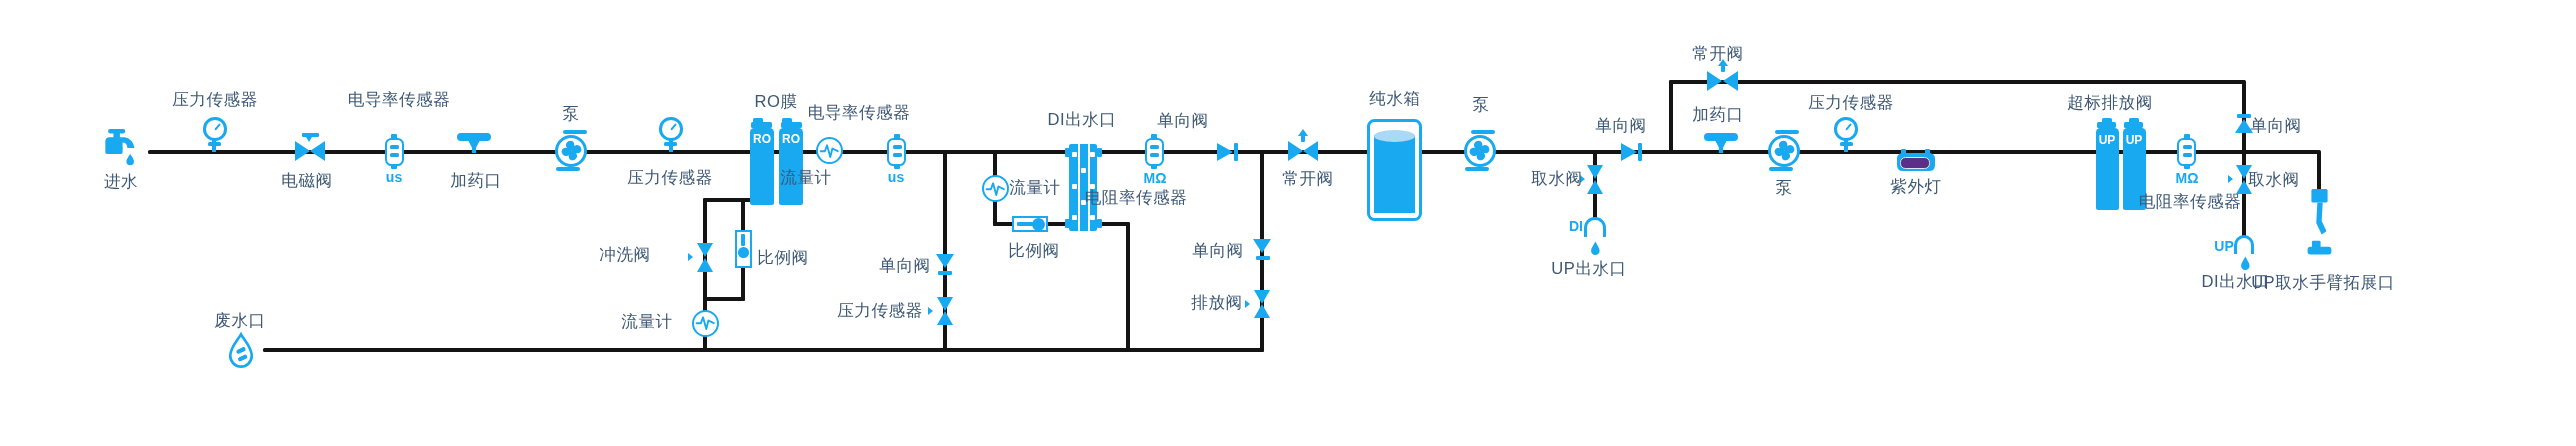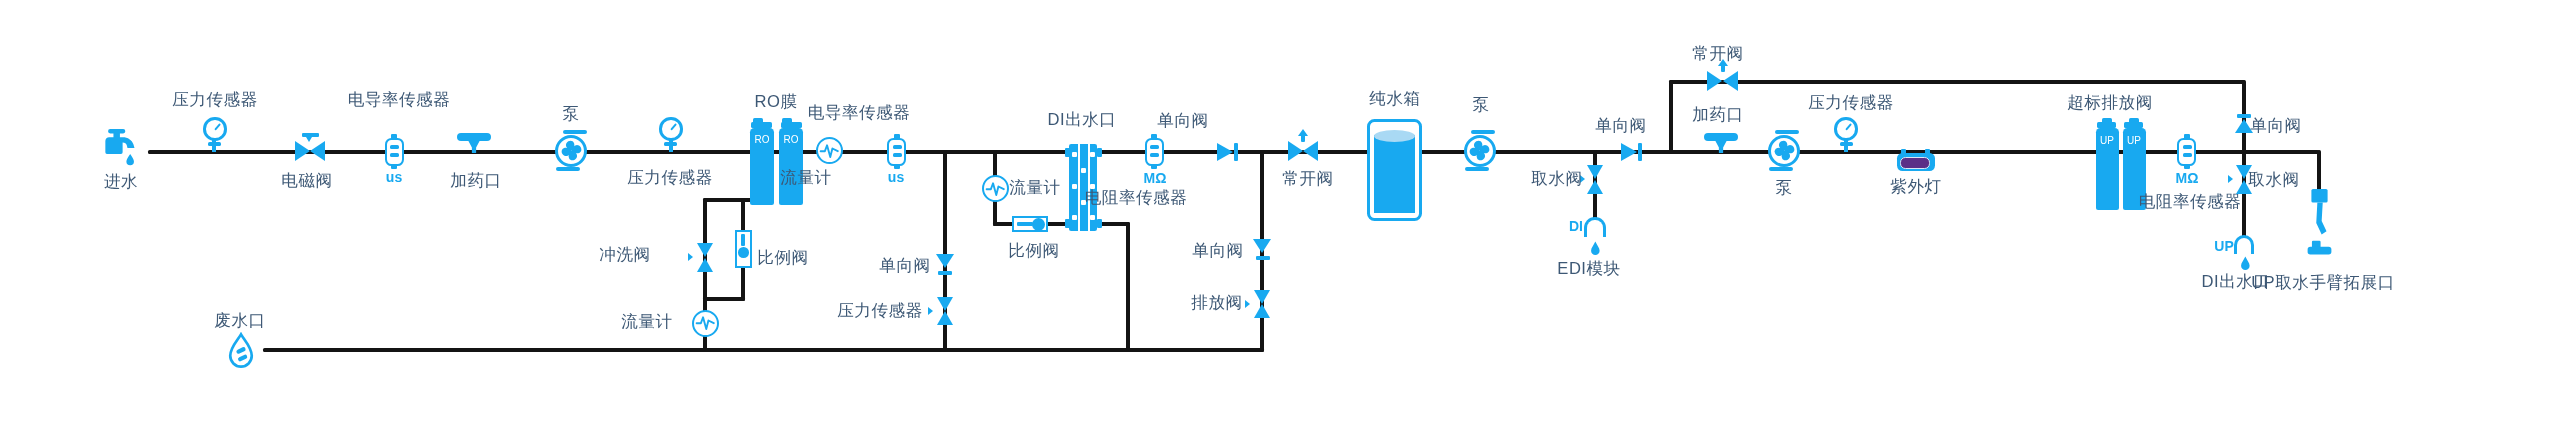--- a/index.html
+++ b/index.html
@@ -5,21 +5,21 @@
   html,body{margin:0;padding:0;background:#fff;}
   #stage{position:relative;width:2576px;height:447px;background:#fff;overflow:hidden;
          font-family:"Liberation Sans","DejaVu Sans",sans-serif;}
   .abs{position:absolute;}
   .hl{position:absolute;height:3.8px;background:#141414;border-radius:1.6px;}
   .vl{position:absolute;width:3.8px;background:#141414;border-radius:1.6px;}
   .lbl{position:absolute;transform:translate(-50%,-50%);font-size:16.6px;font-weight:500;
        color:#3d5875;white-space:nowrap;letter-spacing:0.5px;}
   .tag{position:absolute;transform:translate(-50%,-50%);font-size:14px;font-weight:bold;
        color:#18a9f0;white-space:nowrap;}
-  .wtxt{position:absolute;transform:translate(-50%,-50%);font-size:10px;font-weight:normal;
+  .wtxt{position:absolute;transform:translate(-50%,-50%);font-size:12px;font-weight:bold;
         color:#fff;white-space:nowrap;}
   
   .pill{position:absolute;width:19.3px;height:28px;border:2.7px solid #18a9f0;border-radius:6.4px;
         background:#fff;box-sizing:border-box;}
   .pill-nub{position:absolute;width:6.4px;height:4.8px;background:#18a9f0;border-radius:1.1px;}
   .pill-dash{position:absolute;width:8.6px;height:3.8px;background:#18a9f0;border-radius:1.6px;}
   .gauge{position:absolute;width:23.6px;height:23.6px;border:3.2px solid #18a9f0;border-radius:50%;
          background:#fff;box-sizing:border-box;}
   .needle{position:absolute;width:2.1px;height:8px;background:#18a9f0;border-radius:1.1px;
           transform:rotate(40deg);transform-origin:50% 100%;}
@@ -262,21 +262,21 @@
 
   <div class="tri arrow-r" style="left:1580px;top:175px;"></div>
   <div class="tri hg-t" style="left:1587px;top:165px;"></div>
   <div class="tri hg-b" style="left:1587px;top:180px;"></div>
   <div class="lbl" style="left:1557px;top:179px;">取水阀</div>
   <div class="arch" style="left:1584px;top:217px;width:21.5px;height:20.4px;"></div>
   <svg class="abs" style="left:1590px;top:241px;" width="10.7" height="14.5" viewBox="0 0 20 27">
     <path d="M10,1 C13,8 18,13 18,18 A8,8 0 1 1 2,18 C2,13 7,8 10,1 Z" fill="#18a9f0"></path>
   </svg>
   <div class="tag" style="left:1576px;top:226px;">DI</div>
-  <div class="lbl" style="left:1589px;top:269px;">EDI模块</div>
+  <div class="lbl" style="left:1589px;top:269px;">UP出水口</div>
 
   <div class="tri ck-r" style="left:1621px;top:143px;"></div>
   <div class="bar" style="left:1638px;top:143px;width:3.8px;height:18px;"></div>
   <div class="lbl" style="left:1621px;top:126px;">单向阀</div>
 
   <div class="tri bw-l" style="left:1707px;top:71px;"></div>
   <div class="tri bw-r" style="left:1723px;top:71px;"></div>
   <div class="bar" style="left:1721px;top:65px;width:4.3px;height:7px;"></div>
   <div class="tri" style="left:1718px;top:59px;border-left:5.4px solid transparent;border-right:5.4px solid transparent;border-bottom:7px solid #18a9f0;"></div>
   <div class="lbl" style="left:1718px;top:54px;">常开阀</div>

